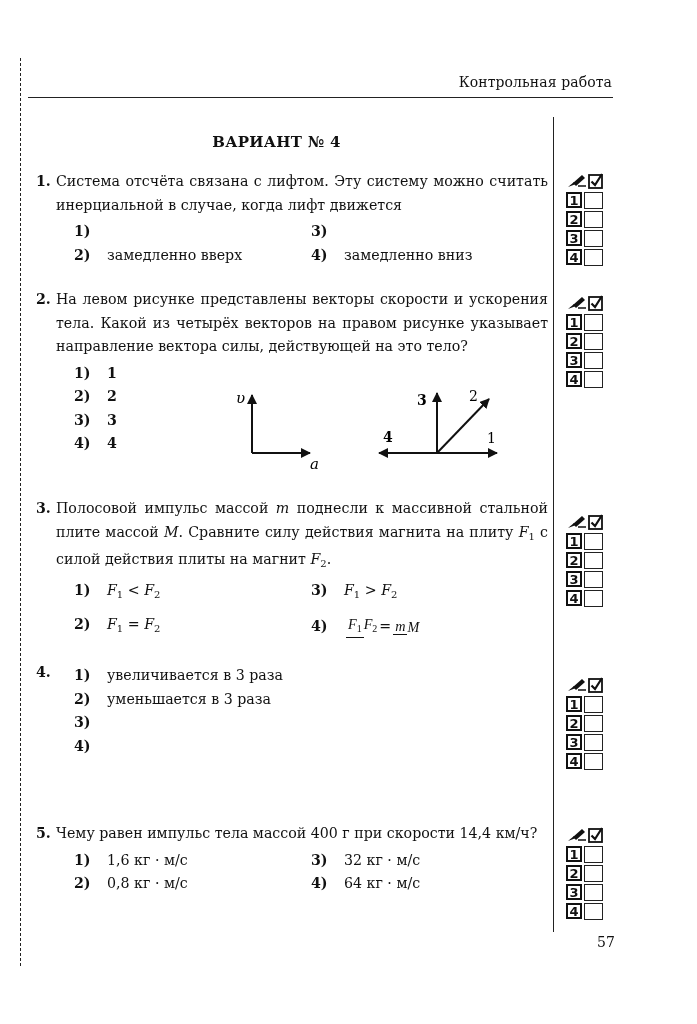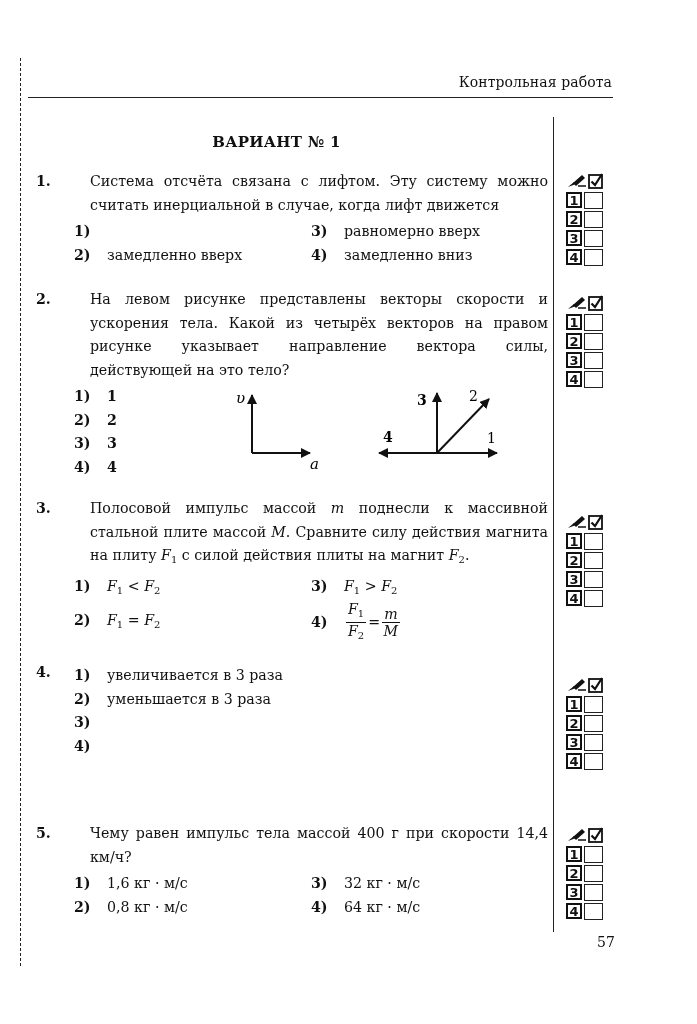--- a/index.html
+++ b/index.html
@@ -23,30 +23,30 @@
   .col-rule {
     position: absolute; left: 553px; top: 117px; height: 815px; width: 0;
     border-left: 1.5px solid #222;
   }
   .variant-title {
     position: absolute; left: 0; width: 553px; top: 133px; text-align: center;
     font-weight: bold; font-size: 15px; letter-spacing: 0.3px;
   }
   .q { position: absolute; left: 36px; width: 512px; font-size: 14.2px; line-height: 23.5px; }
   .q-num { position: absolute; left: 0; top: 0; font-weight: bold; }
-  .q-text { margin-left: 54px; text-align: justify; }
+  .q-text { margin-left: 20px; text-align: justify; }
   .opts { margin-left: 38px; margin-top: 3px; }
   .opt-row { display: flex; height: 23.5px; }
   .opt { display: flex; width: 240px; }
   .opt-n { width: 33px; font-weight: bold; }
   .opt-t { font-weight: normal; }
   .single .opt { width: 400px; }
   i.m { font-style: italic; }
   sub { font-size: 10px; vertical-align: -3px; }
-  .frac { display: inline-flex; flex-direction: column; align-items: center; vertical-align: middle; line-height: 16px; margin: 0 2px; }
+  .frac { display: inline-flex; flex-direction: row; align-items: center; vertical-align: middle; line-height: 16px; margin: 0 2px; font-family: Liberation Serif, serif; }
   .frac span:first-child { border-bottom: 1px solid #111; padding: 0 2px; }
 
   
   .ans { position: absolute; left: 566px; width: 50px; }
   .ans-head { display: flex; align-items: center; height: 18px; margin-bottom: 2px; }
   .pen { width: 22px; height: 16px; }
   .chk { width: 16px; height: 16px; }
   .ans-row { display: flex; gap: 2px; margin-bottom: 2px; }
   .nbox {
     width: 16px; height: 16px; border: 2px solid #111; box-sizing: border-box;
@@ -59,33 +59,32 @@
   .fig { position: absolute; }
 </style>
 </head>
 <body>
 
 <div class="dash-margin"></div>
 <div class="running-head">Контрольная работа</div>
 <div class="head-rule"></div>
 <div class="col-rule"></div>
 
-<div class="variant-title">ВАРИАНТ № 1</div>
+<div class="variant-title">ВАРИАНТ № 4</div>
 
 <div class="q" style="top:170px;">
   <span class="q-num">1.</span>
   <div class="q-text">Система отсчёта связана с лифтом. Эту систему можно считать инерциальной в случае, когда лифт движется</div>
   <div class="opts">
     <div class="opt-row">
       <div class="opt">
           <span class="opt-n">1)</span>
         </div>
       <div class="opt">
           <span class="opt-n">3)</span>
-          <span class="opt-t">равномерно вверх</span>
         </div>
     </div>
     <div class="opt-row">
       <div class="opt">
           <span class="opt-n">2)</span>
           <span class="opt-t">замедленно вверх</span>
         </div>
       <div class="opt">
           <span class="opt-n">4)</span>
           <span class="opt-t">замедленно вниз</span>

